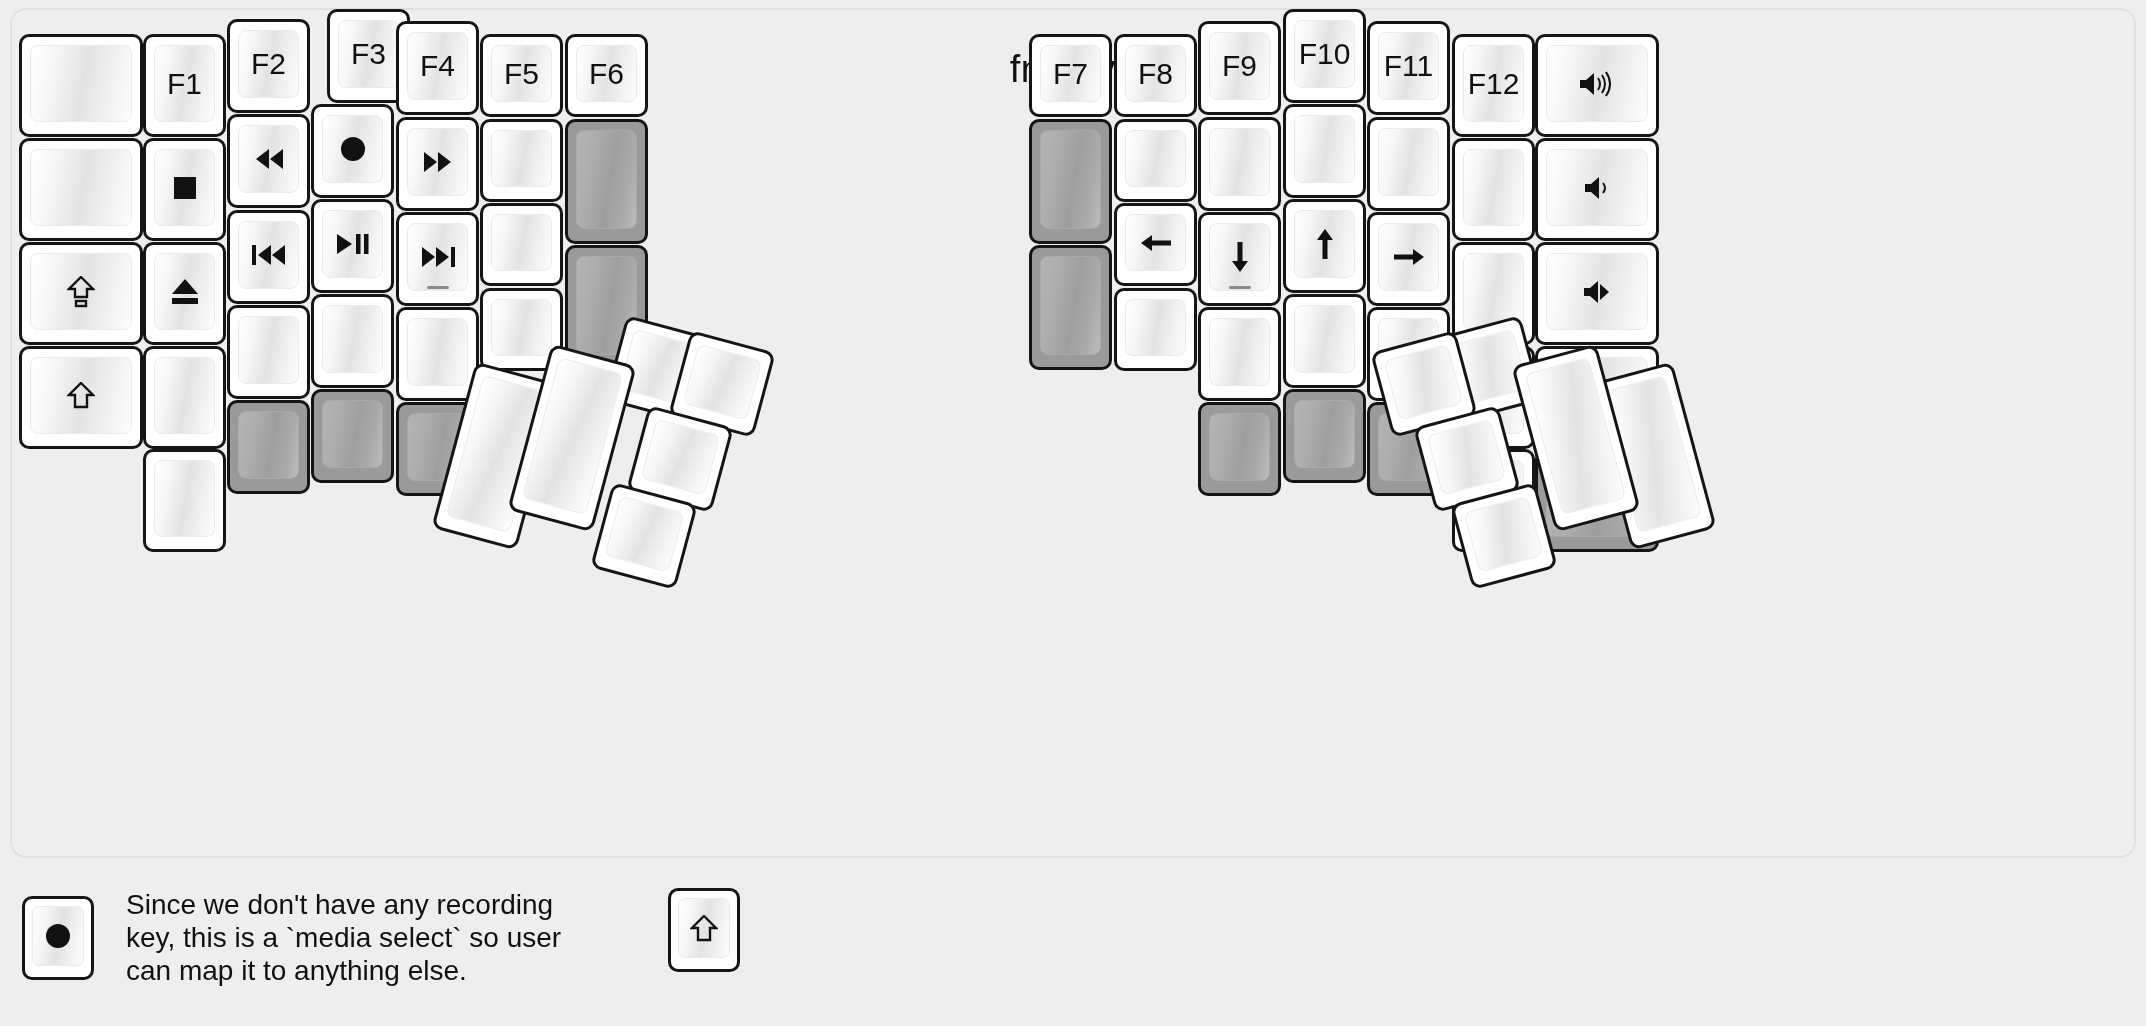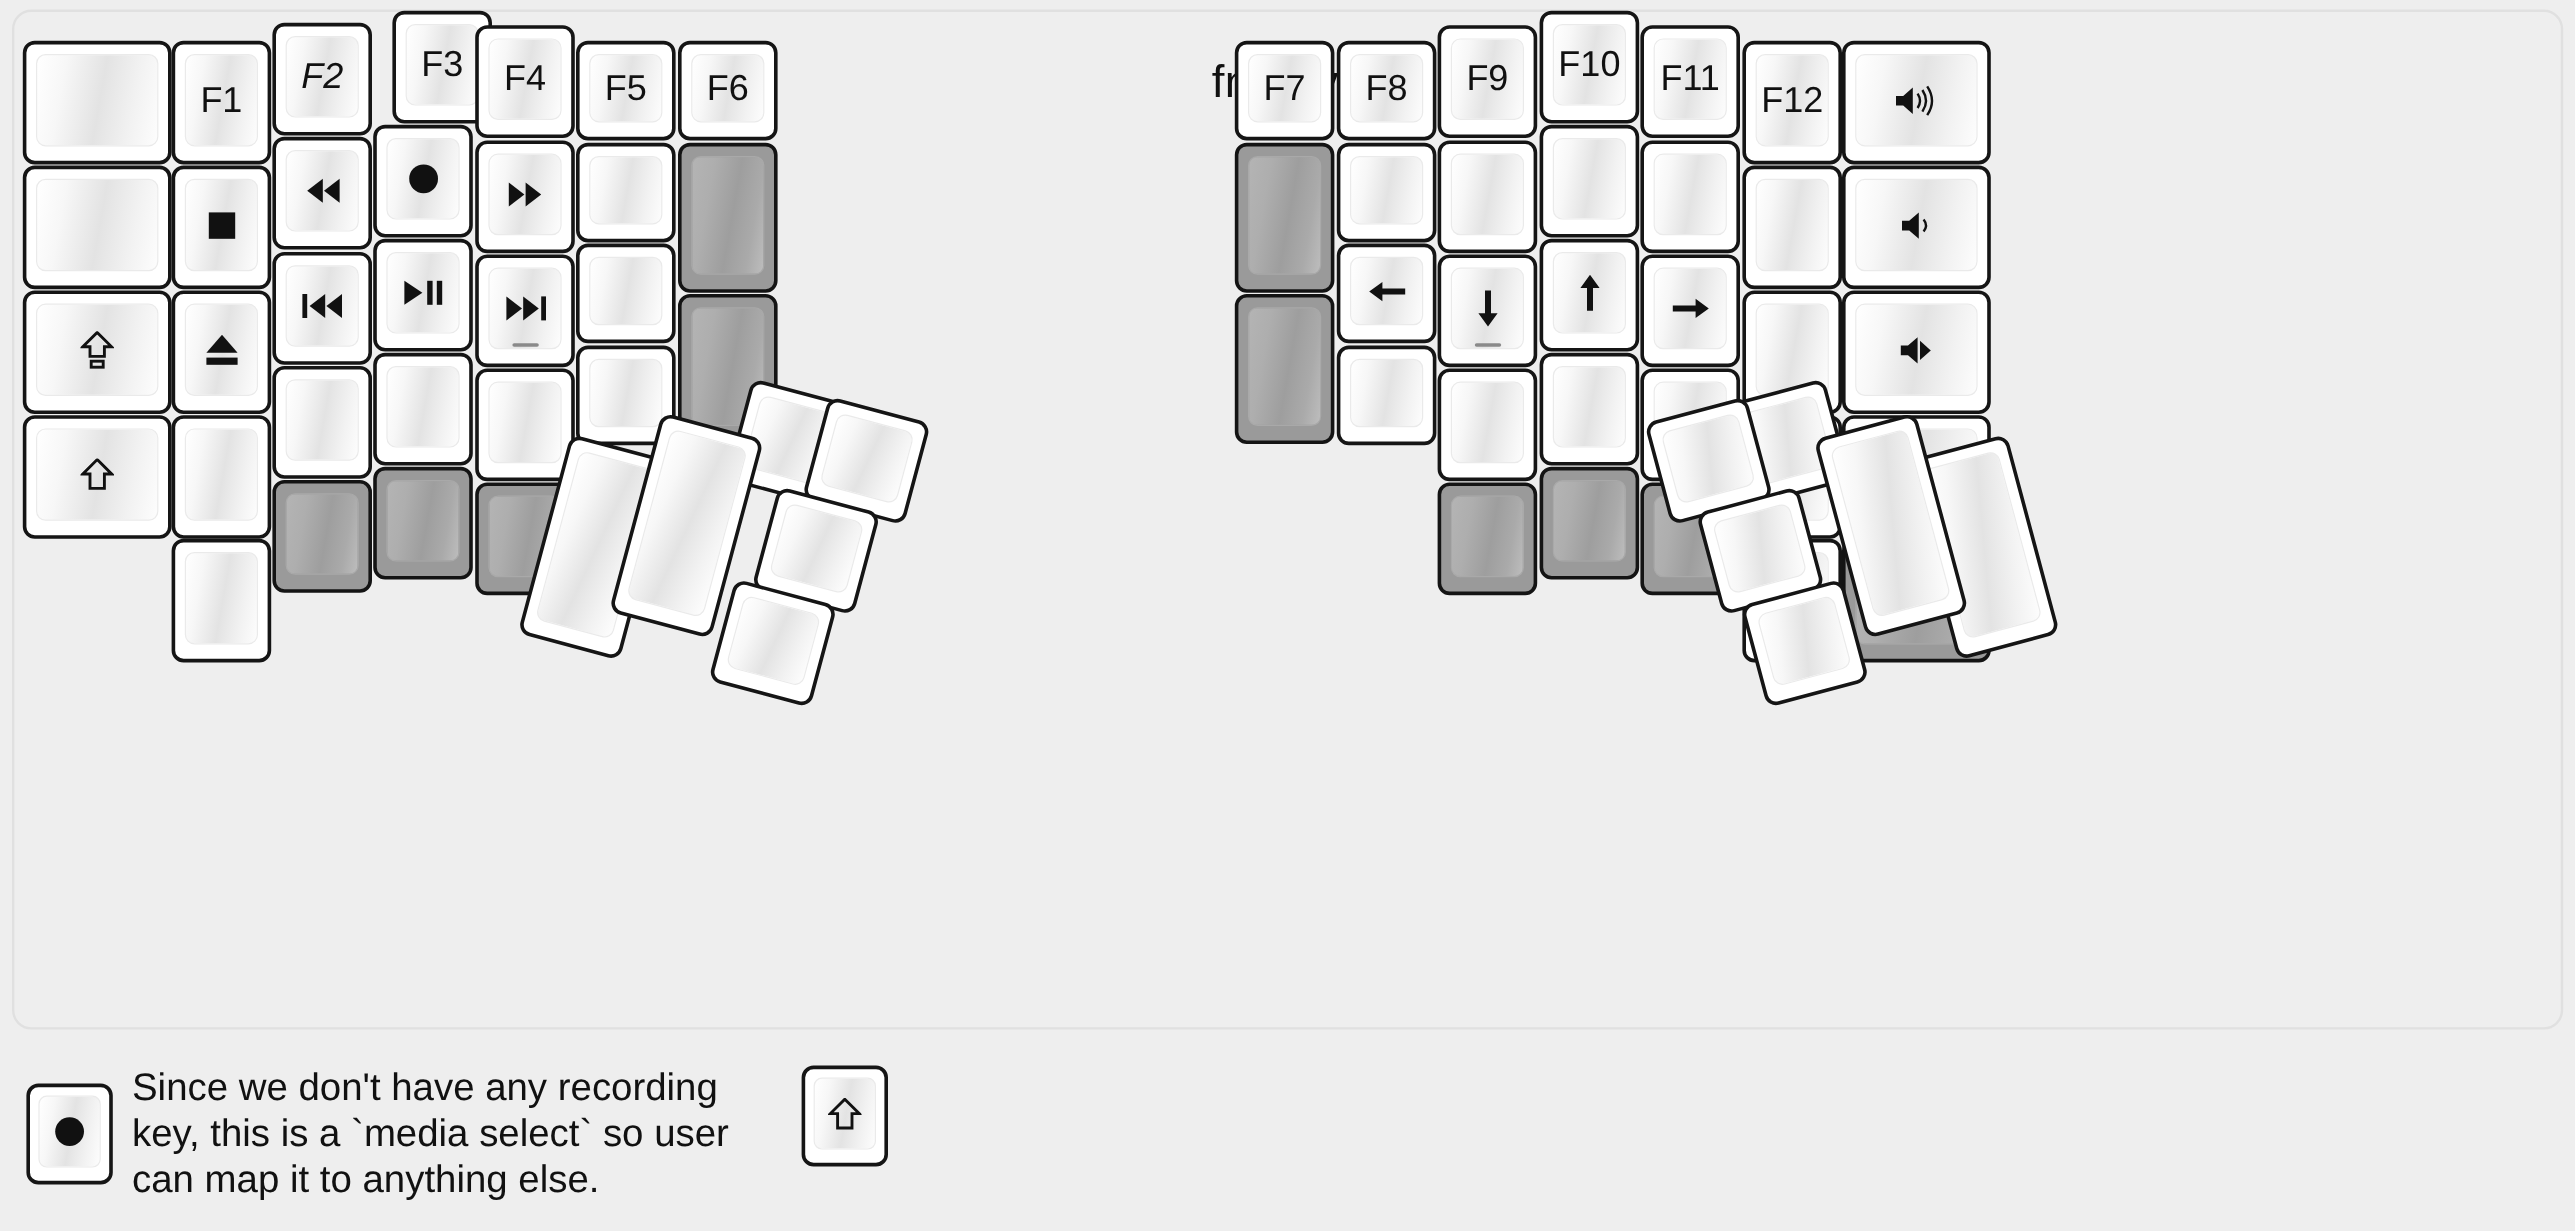--- a/index.html
+++ b/index.html
@@ -80,22 +80,22 @@
     position:absolute;left:7px;right:7px;top:7px;bottom:11px;border-radius:7px;
     background:linear-gradient(100deg,#ffffff 0%,#f7f7f7 22%,#e3e3e3 52%,#f2f2f2 78%,#fdfdfd 100%);
     border:1px solid #eaeaea;display:flex;align-items:center;justify-content:center;
   }
   .legend .swatch.grey{background:#9a9a9a;}
   .legend .swatch.grey > .cap{
     background:linear-gradient(100deg,#c3c3c3 0%,#bdbdbd 25%,#ababab 55%,#b5b5b5 80%,#c6c6c6 100%);
     border:1px solid #b0b0b0;
   }
   .legend .text{
-    margin-left:16px;
-    font-size:32px;line-height:1.18;color:#111;
+    margin-left:32px;
+    font-size:28px;line-height:1.18;color:#111;
     white-space:pre-line;
   }
 </style>
 </head>
 <body>
 
 <div id="root">
   <div class="panel"></div>
   <div class="title">fn Layer</div>
 
@@ -148,21 +148,21 @@
             </svg>
           </span>
         </div>
       </div>
       <div class="key" style="left: 143px; top: 346px; width: 83px; height: 103px;">
         <div class="cap"></div>
       </div>
       <div class="key" style="left: 143px; top: 449px; width: 83px; height: 103px;">
         <div class="cap"></div>
       </div>
-      <div class="key" style="left: 227px; top: 19px; width: 83px; height: 94px; font-style: italic;">
+      <div class="key" style="left: 227px; top: 19px; width: 83px; height: 94px;">
         <div class="cap">
           <span class="lbl">F2</span>
         </div>
       </div>
       <div class="key" style="left: 227px; top: 114px; width: 83px; height: 94px;">
         <div class="cap">
           <span class="glyph">
             <svg width="34" height="24" viewBox="0 0 34 24" fill="#111">
               <path d="M17 2 L17 22 L4 12 Z"></path>
               <path d="M31 2 L31 22 L18 12 Z"></path>

